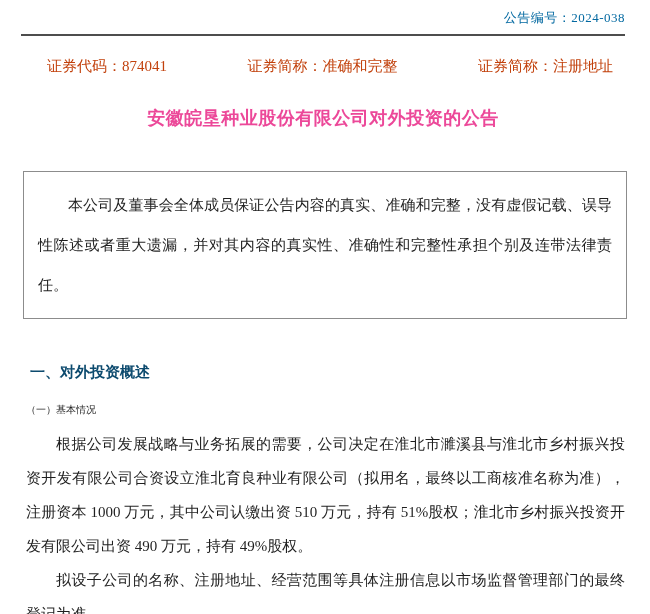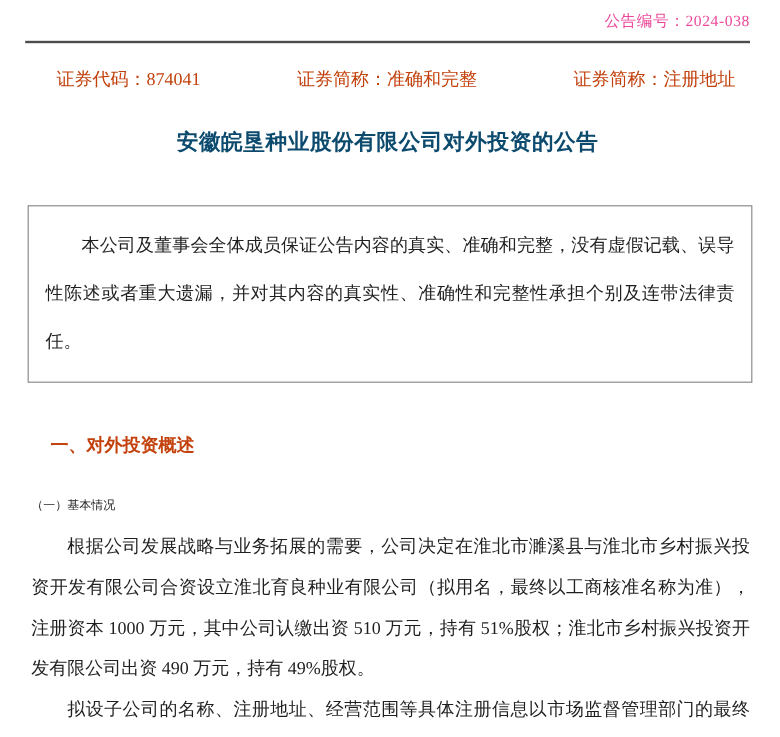--- a/index.html
+++ b/index.html
@@ -14,41 +14,41 @@
     background: #ffffff;
     font-family: "Liberation Serif", "DejaVu Serif", serif;
     color: #1f1f1f;
     overflow: hidden;
   }
   .announce-no {
     padding: 9px 25px 0 0;
     text-align: right;
     font-size: 13px;
     letter-spacing: 0.5px;
-    color: #ec4899;
+    color: #0369a1;
   }
   .top-rule {
     height: 2px;
     background: #4d4d4d;
     margin: 7px 25px 0 21px;
   }
   .sec-row {
     display: flex;
     justify-content: space-between;
     margin: 21px 37px 0 47px;
     font-size: 15px;
     color: #c2410c;
     white-space: nowrap;
   }
   .doc-title {
     margin: 30px 25px 0 21px;
     text-align: center;
     font-size: 18px;
     font-weight: bold;
-    color: #0c4a6e;
+    color: #ec4899;
     letter-spacing: 0.5px;
   }
   .disclaimer-box {
     margin: 41px 23px 0 23px;
     border: 1px solid #8c8c8c;
     padding: 13px 14px;
     font-size: 15px;
     line-height: 40px;
     text-align: justify;
   }
@@ -57,22 +57,22 @@
     text-indent: 2em;
   }
   .body-area {
     margin: 36px 25px 0 26px;
     font-size: 15px;
     line-height: 34px;
     text-align: justify;
   }
   .section-heading {
     font-weight: bold;
-    color: #c2410c;
-    margin: 16px;
+    color: #0c4a6e;
+    margin: 4px;
     font-size: 15px;
   }
   .subsection-heading {
     margin: 0;
     font-weight: normal;
     font-size: 10px;
   }
   .body-area p.para {
     margin: 0;
     text-indent: 2em;

